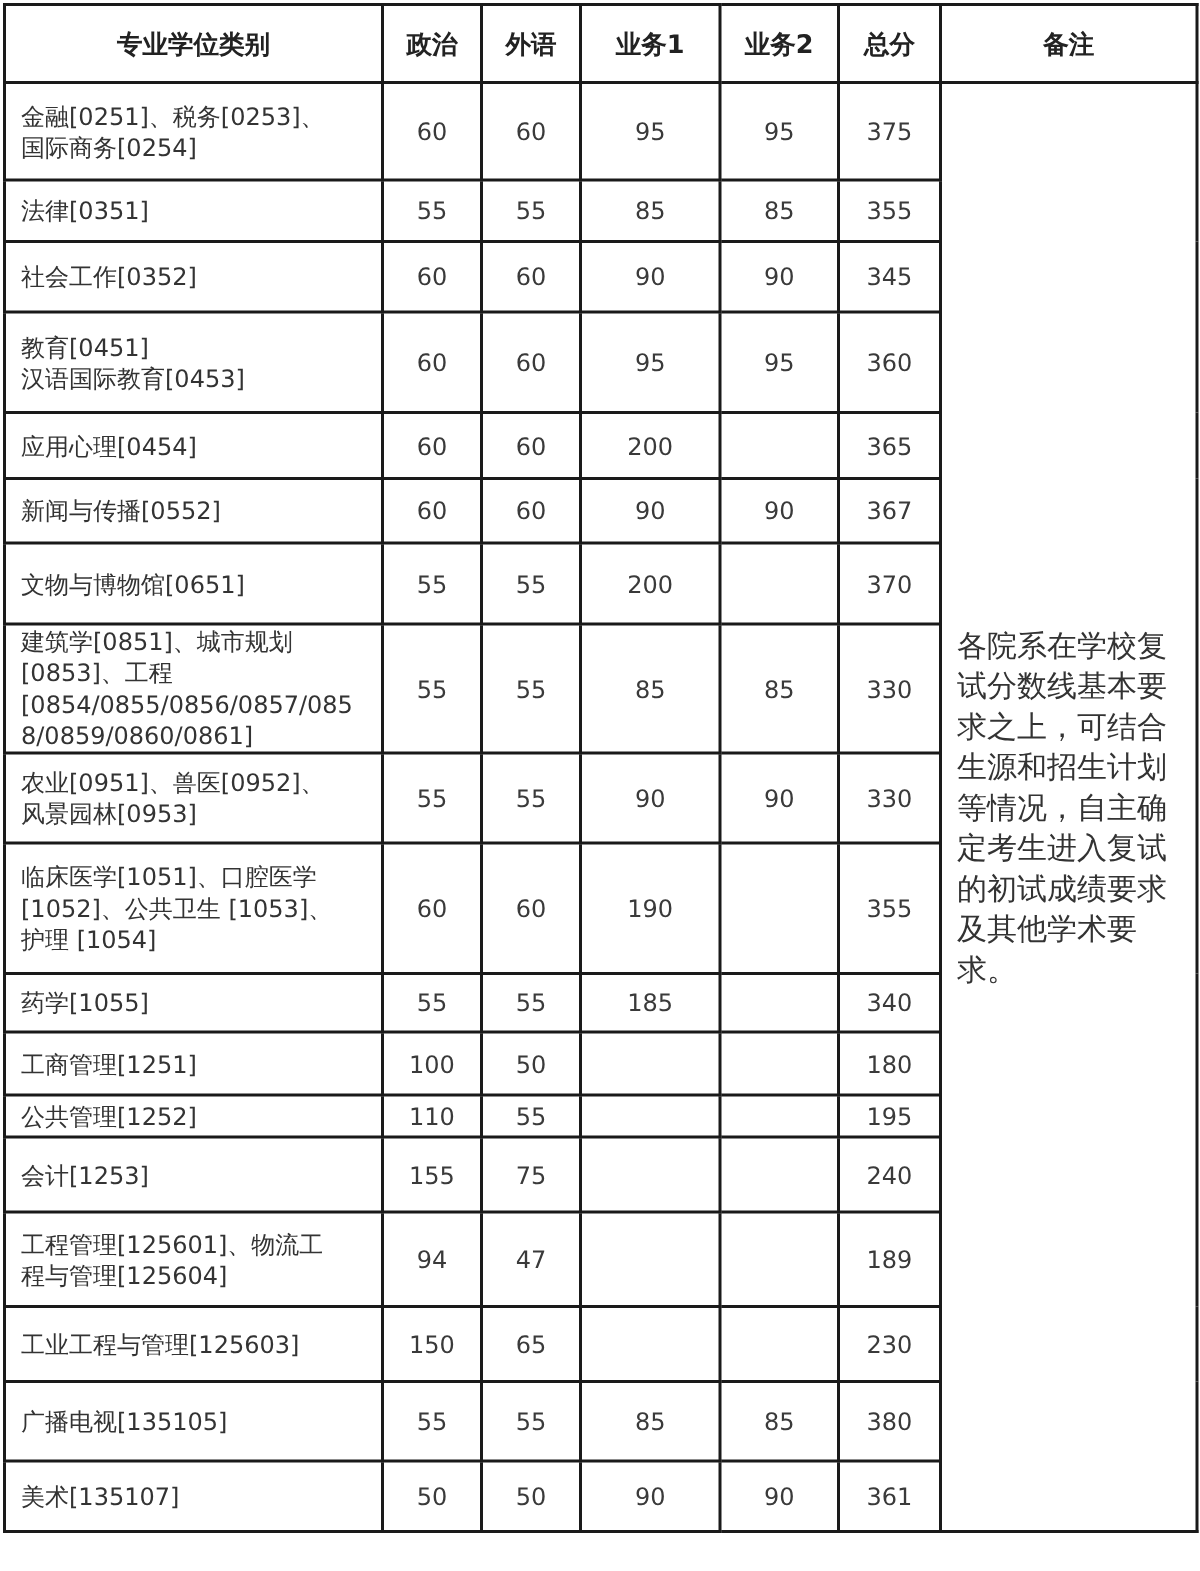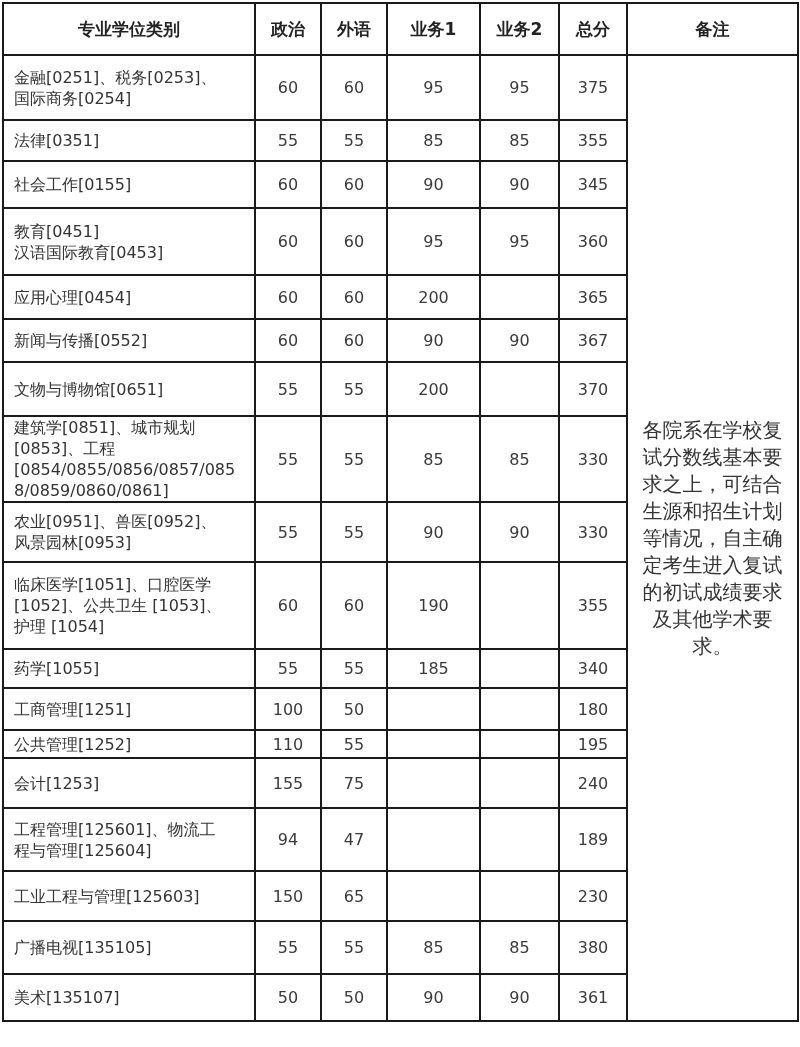--- a/index.html
+++ b/index.html
@@ -3,21 +3,21 @@
 <meta charset="utf-8">
 <style>
   html, body { margin:0; padding:0; background:#ffffff; }
   body { width:800px; height:1047px; overflow:hidden; font-family:"DejaVu Sans","Liberation Sans",sans-serif; color:#333; }
   table { position:absolute; left:2px; top:2px; border-collapse:collapse; table-layout:fixed; width:795px; }
   td, th { border:2px solid #1a1a1a; padding:0; }
   th { font-weight:bold; font-size:17px; color:#222; text-align:center;margin-top:11px; }
   td { font-size:16px; }
   td.name { text-align:left; padding:0 8px 0 10px; line-height:21px; color:#333; }
   td.num { text-align:center; color:#3a3a3a; }
-  td.note { text-align:center; vertical-align:middle; padding:0 10px 0 10px; font-size:20px; line-height:27px; color:#333; }
+  td.note { text-align:left; vertical-align:middle; padding:0 10px 0 10px; font-size:20px; line-height:27px; color:#333; }
   .name span { white-space:pre-line; }
 </style>
 </head>
 <body>
 
 <table>
   <colgroup>
     <col style="width:252px">
       <col style="width:66px">
       <col style="width:66px">
@@ -50,21 +50,21 @@
       </tr>
       <tr style="height: 41px;">
         <td class="name"><span>法律[0351]</span></td>
         <td class="num">55</td>
         <td class="num">55</td>
         <td class="num">85</td>
         <td class="num">85</td>
         <td class="num">355</td>
       </tr>
       <tr style="height: 47px;">
-        <td class="name"><span>社会工作[0155]</span></td>
+        <td class="name"><span>社会工作[0352]</span></td>
         <td class="num">60</td>
         <td class="num">60</td>
         <td class="num">90</td>
         <td class="num">90</td>
         <td class="num">345</td>
       </tr>
       <tr style="height: 67px;">
         <td class="name"><span>教育[0451]
 汉语国际教育[0453]</span></td>
         <td class="num">60</td>

